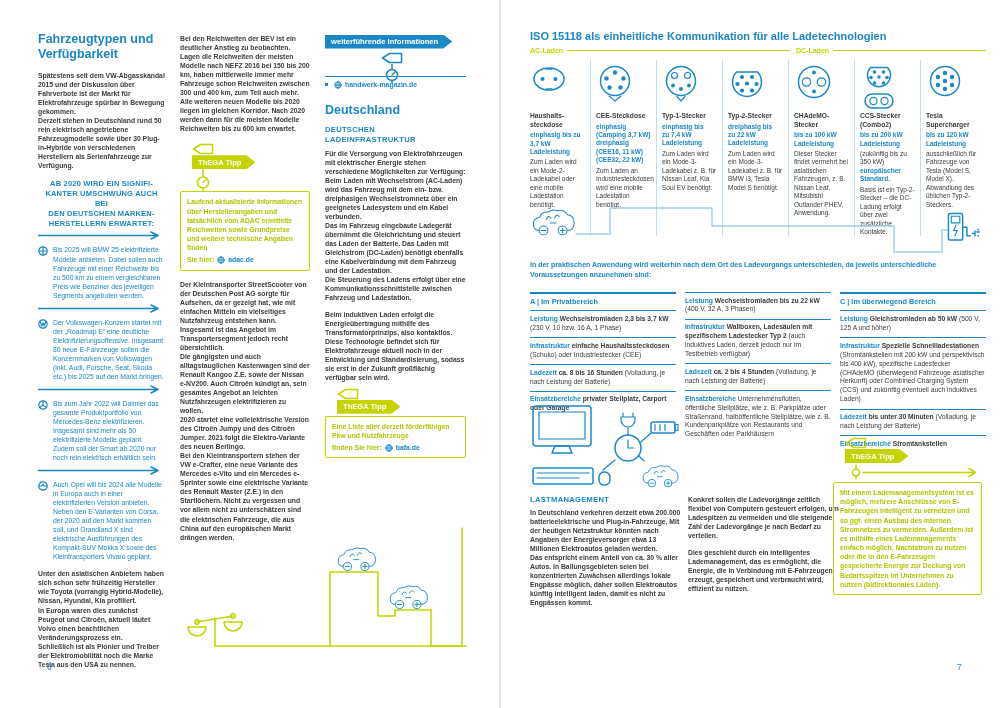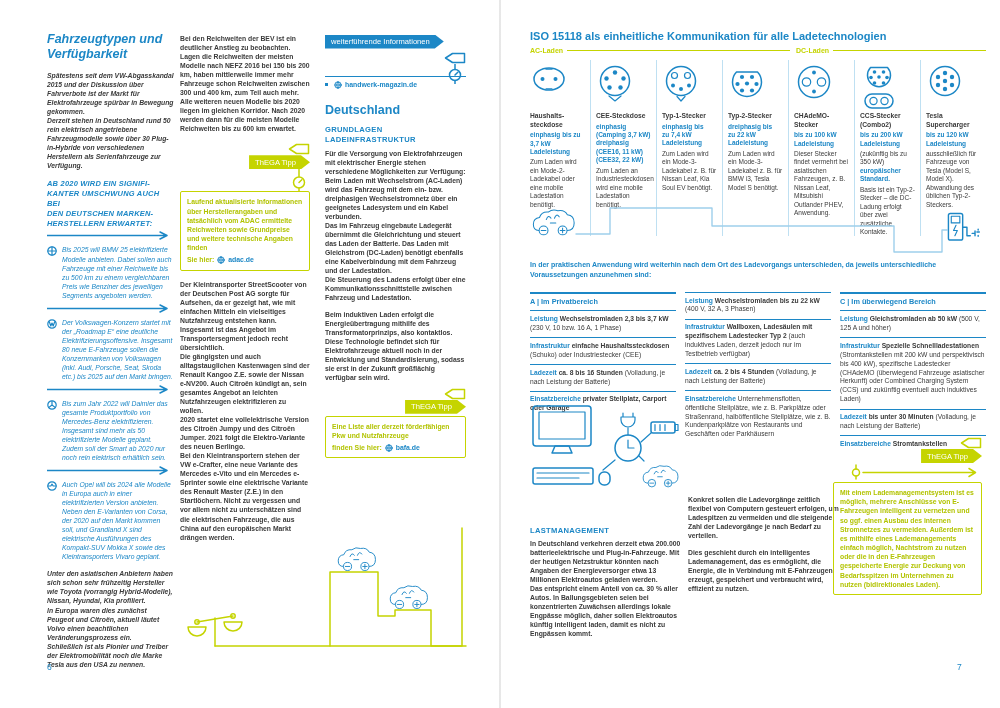--- a/index.html
+++ b/index.html
@@ -6,25 +6,25 @@
   body{width:1000px;height:708px;position:relative;background:#ffffff;
        font-family:"Liberation Sans",sans-serif;color:#3a3a3a;overflow:hidden;}
   .abs{position:absolute;}
   .pre{white-space:pre-line;}
   .fold{position:absolute;left:499px;top:0;width:2px;height:708px;
         background:linear-gradient(to right,#f2f2f2,#dddddd,#f2f2f2);}
   
   .h1{color:#1c87c6;font-weight:700;font-size:12.5px;line-height:1.18;}
   .body-txt{font-size:6.8px;line-height:1.33;}
   .bold{font-weight:700;}
-  .hl{color:#1c87c6;font-weight:700;font-size:7.5px;line-height:1.35;letter-spacing:.2px;}
-  .caps-sub{color:#1c87c6;font-weight:700;font-size:7.6px;letter-spacing:.3px;line-height:1.3;margin-top:31px;}
+  .hl{color:#1c87c6;font-weight:700;font-size:7.5px;line-height:1.35;letter-spacing:.2px;text-align:center;}
+  .caps-sub{color:#1c87c6;font-weight:700;font-size:7.6px;letter-spacing:.3px;line-height:1.3;}
   .pagenum{color:#1c87c6;font-size:8.5px;}
   
-  .ribbon{display:inline-block;color:#fff;font-weight:400;font-size:7.6px;
+  .ribbon{display:inline-block;color:#fff;font-weight:700;font-size:7.6px;
           padding:2.5px 14px 2.5px 6px;
           clip-path:polygon(0 0,calc(100% - 9px) 0,100% 50%,calc(100% - 9px) 100%,0 100%);}
   .rb-blue{background:#1c87c6;}
   .rb-green{background:#c5d400;}
   
   .tipbox{border:1.5px solid #c5d400;padding:5px 6px;color:#b2c300;font-weight:700;
           font-size:6.8px;line-height:1.35;border-radius:2px;}
   .bluelink{color:#1c87c6;font-weight:700;}
   .linkrow{display:flex;align-items:center;gap:3px;margin-top:3px;font-size:6.9px;}
   .sqbullet{width:3px;height:3px;background:#1c87c6;display:inline-block;margin-right:3px;}
@@ -53,21 +53,21 @@
   .zrow{border-top:1px solid #1c87c6;padding:3.5px 0 4.5px;font-size:6.7px;line-height:1.33;}
   .zlabel{color:#1c87c6;font-weight:700;}
   .zbold{font-weight:700;}
   
   .ln{stroke:#1c87c6;fill:none;stroke-width:1.5;stroke-linecap:round;stroke-linejoin:round;}
   .lnt{stroke:#1c87c6;fill:none;stroke-width:1.2;stroke-linecap:round;stroke-linejoin:round;}
   .lnl{stroke:#9ecfeb;fill:none;stroke-width:1.4;stroke-linecap:round;stroke-linejoin:round;}
   .lng{stroke:#c5d400;fill:none;stroke-width:1.5;stroke-linecap:round;stroke-linejoin:round;}
   .dot{fill:#1c87c6;stroke:none;}
   .wh{fill:#ffffff;stroke:#1c87c6;stroke-width:1.5;}
-  .signcol{display:flex;flex-direction:column;align-items:flex-end;}
+  .signcol{display:flex;flex-direction:column;align-items:flex-start;}
 </style>
 </head>
 <body>
 
 <svg width="0" height="0" style="position:absolute">
   <defs>
     <g id="car">
       <path class="ln" d="M10 33 Q2 33 2 24 Q2 15 11 14 Q14 5 24 6 Q30 1 38 4 Q48 2 52 10 Q62 11 62 22 Q62 33 52 33"></path>
       <path class="ln" d="M21 17 q3 -8 7 -2 M33 15 q3 -8 7 -2 M27 22 h8"></path>
       <circle class="wh" cx="17" cy="33" r="6.5"></circle>
@@ -80,21 +80,21 @@
       <rect class="lnt" x="4.5" y="4.5" width="9" height="7"></rect>
       <path class="lnt" d="M9.5 14 l-2.6 5.5 h4 l-2.6 5.5"></path>
       <path class="ln" d="M16.5 16 h4.5 v9 h3.5"></path>
       <path class="ln" d="M26.5 22.5 h3 m0 -2.5 v5 m2 -4 h2.5 m-1.2 -2 v-0.8 m0 6.5 v0.8"></path>
     </g>
   </defs>
 </svg>
 
 <div class="fold"></div>
 
-<div class="abs" style="left:47px;top:32px;width:127px;font-style:italic;">
+<div class="abs" style="left:38px;top:32px;width:127px;">
   <div class="h1 pre">Fahrzeugtypen und
 Verfügbarkeit</div>
   <div class="body-txt bold pre" style="margin-top:9px;">Spätestens seit dem VW-Abgasskandal 2015 und der Diskussion über Fahrverbote ist der Markt für Elektrofahrzeuge spürbar in Bewegung gekommen.
 Derzeit stehen in Deutschland rund 50 rein elektrisch angetriebene Fahrzeugmodelle sowie über 30 Plug-in-Hybride von verschiedenen Herstellern als Serienfahrzeuge zur Verfügung.</div>
   <div class="hl pre" style="margin-top:9px;">AB 2020 WIRD EIN SIGNIFI-
 KANTER UMSCHWUNG AUCH BEI
 DEN DEUTSCHEN MARKEN-
 HERSTELLERN ERWARTET:</div>
   <svg class="arr" width="127" height="9" viewBox="0 0 127 9">
       <path class="ln" d="M0 4.5 H119 M113 1 L120 4.5 L113 8"></path>
@@ -214,21 +214,21 @@
   <div class="linkrow" style="margin-top:4px;">
     <span class="sqbullet"></span>
     <svg width="8" height="8" viewBox="0 0 10 10">
         <circle class="lnt" cx="5" cy="5" r="4"></circle>
         <path class="lnt" d="M1 5 H9 M5 1 a5.5 5.5 0 0 0 0 8 M5 1 a5.5 5.5 0 0 1 0 8"></path>
       </svg>
     <span class="bluelink">handwerk-magazin.de</span>
   </div>
 
   <div class="h1" style="margin-top:14px;">Deutschland</div>
-  <div class="caps-sub pre" style="margin-top:8px;">GRUNDLAGEN
+  <div class="caps-sub pre" style="margin-top:8px;">DEUTSCHEN
 LADEINFRASTRUKTUR</div>
   <div class="body-txt bold pre" style="margin-top:4px;">Für die Versorgung von Elektrofahrzeugen mit elektrischer Energie stehen verschiedene Möglichkeiten zur Verfügung: Beim Laden mit Wechselstrom (AC-Laden) wird das Fahrzeug mit dem ein- bzw. dreiphasigen Wechselstromnetz über ein geeignetes Ladesystem und ein Kabel verbunden.
 Das im Fahrzeug eingebaute Ladegerät übernimmt die Gleichrichtung und steuert das Laden der Batterie. Das Laden mit Gleichstrom (DC-Laden) benötigt ebenfalls eine Kabelverbindung mit dem Fahrzeug und der Ladestation.
 Die Steuerung des Ladens erfolgt über eine Kommunikationsschnittstelle zwischen Fahrzeug und Ladestation.</div>
   <div class="body-txt bold pre" style="margin-top:7px;">Beim induktiven Laden erfolgt die Energieübertragung mithilfe des Transformatorprinzips, also kontaktlos. Diese Technologie befindet sich für Elektrofahrzeuge aktuell noch in der Entwicklung und Standardisierung, sodass sie erst in der Zukunft großflächig verfügbar sein wird.</div>
 
   <div class="signcol" style="margin-top:6px;margin-left:12px;">
     <svg width="22" height="12" viewBox="0 0 22 12">
         <path class="lng" d="M1.5 6 L8.5 1.5 H20.5 V10.5 H8.5 Z"></path>
       </svg>

